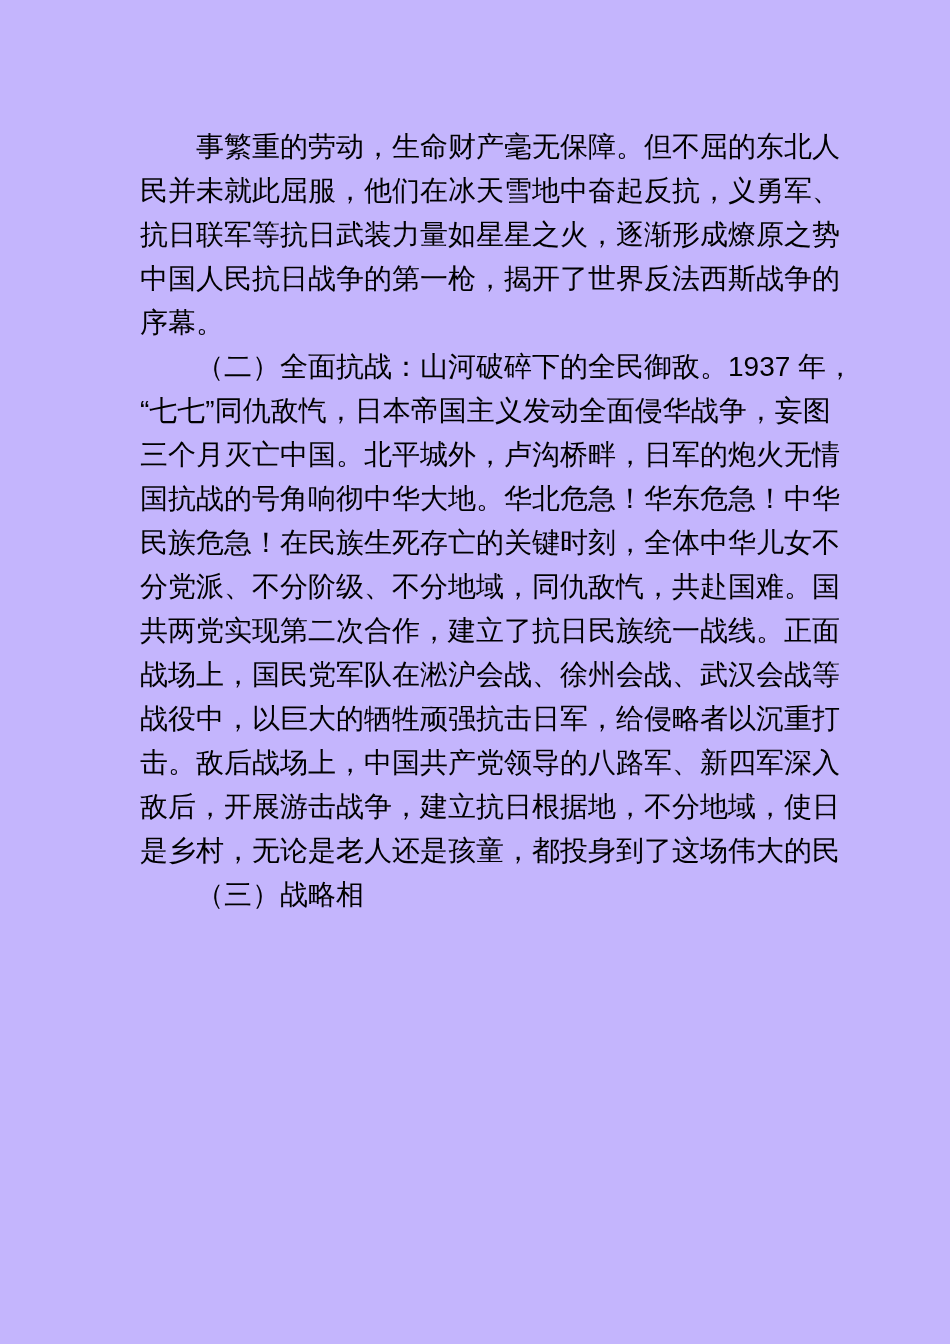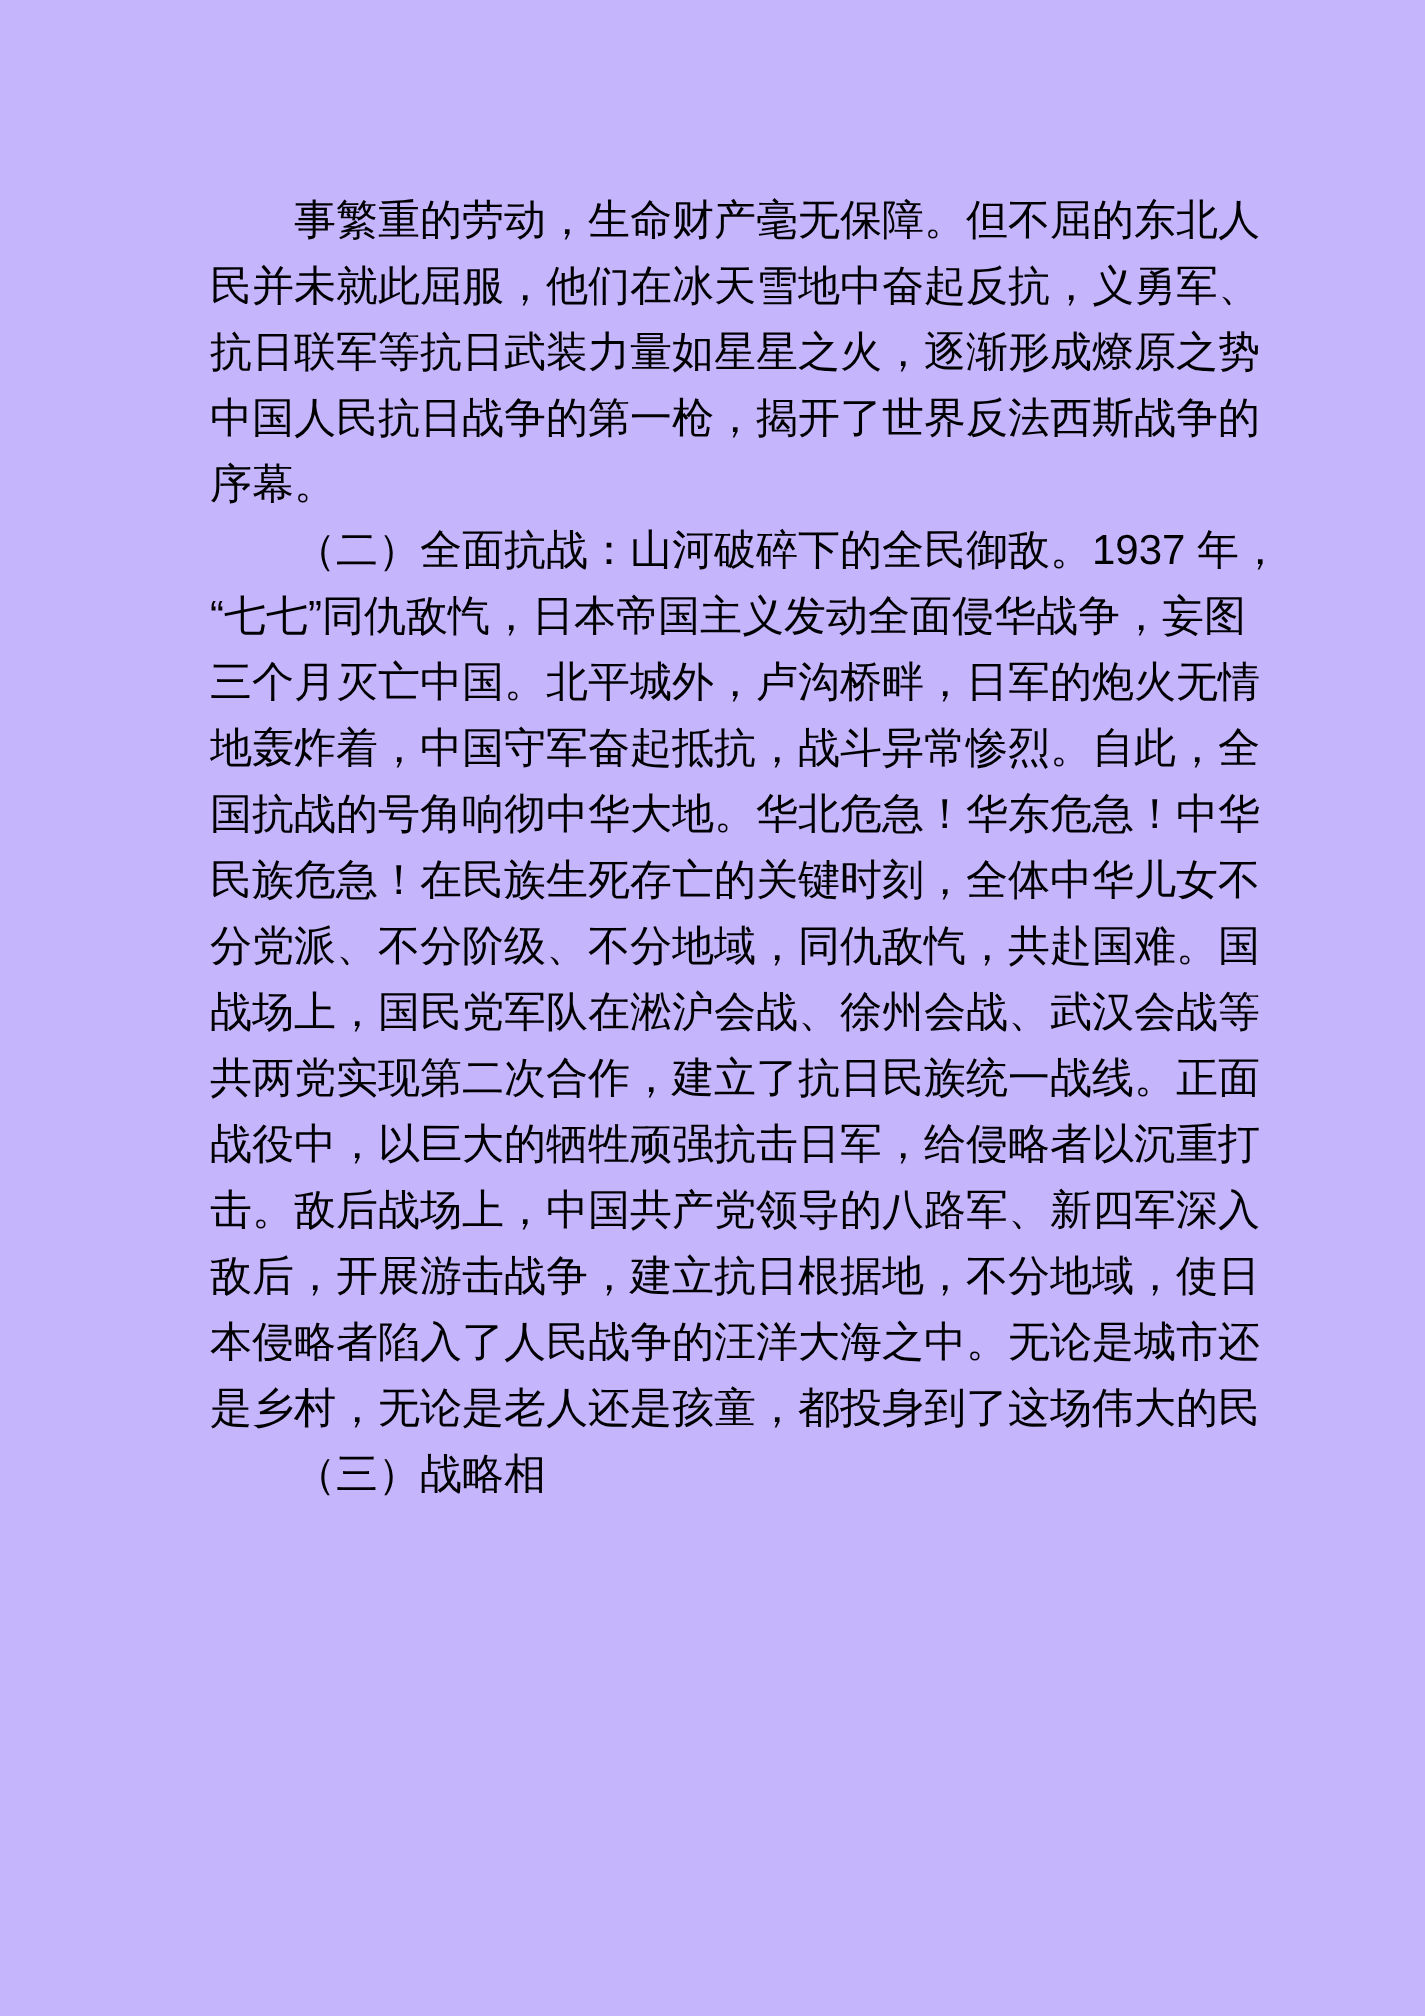--- a/index.html
+++ b/index.html
@@ -55,30 +55,28 @@
       <div class="line">民并未就此屈服，他们在冰天雪地中奋起反抗，义勇军、</div>
       <div class="line">抗日联军等抗日武装力量如星星之火，逐渐形成燎原之势</div>
       <div class="line">中国人民抗日战争的第一枪，揭开了世界反法西斯战争的</div>
       <div class="line">序幕。</div>
     </div>
 
     <div class="para">
       <div class="line indent">（二）全面抗战：山河破碎下的全民御敌。1937 年，</div>
       <div class="line">“七七”同仇敌忾，日本帝国主义发动全面侵华战争，妄图</div>
       <div class="line">三个月灭亡中国。北平城外，卢沟桥畔，日军的炮火无情</div>
-      <div class="line">地轰炸着，中国守军奋起抵抗，战斗异常惨烈。自此，全</div>
       <div class="line">国抗战的号角响彻中华大地。华北危急！华东危急！中华</div>
       <div class="line">民族危急！在民族生死存亡的关键时刻，全体中华儿女不</div>
       <div class="line">分党派、不分阶级、不分地域，同仇敌忾，共赴国难。国</div>
+      <div class="line">共两党实现第二次合作，建立了抗日民族统一战线。正面</div>
       <div class="line">战场上，国民党军队在淞沪会战、徐州会战、武汉会战等</div>
-      <div class="line">共两党实现第二次合作，建立了抗日民族统一战线。正面</div>
       <div class="line">战役中，以巨大的牺牲顽强抗击日军，给侵略者以沉重打</div>
       <div class="line">击。敌后战场上，中国共产党领导的八路军、新四军深入</div>
       <div class="line">敌后，开展游击战争，建立抗日根据地，不分地域，使日</div>
-      <div class="line">本侵略者陷入了人民战争的汪洋大海之中。无论是城市还</div>
       <div class="line">是乡村，无论是老人还是孩童，都投身到了这场伟大的民</div>
     </div>
 
     <div class="para">
       <div class="line indent">（三）战略相</div>
     </div>
 
   </div>
 </div>
 

